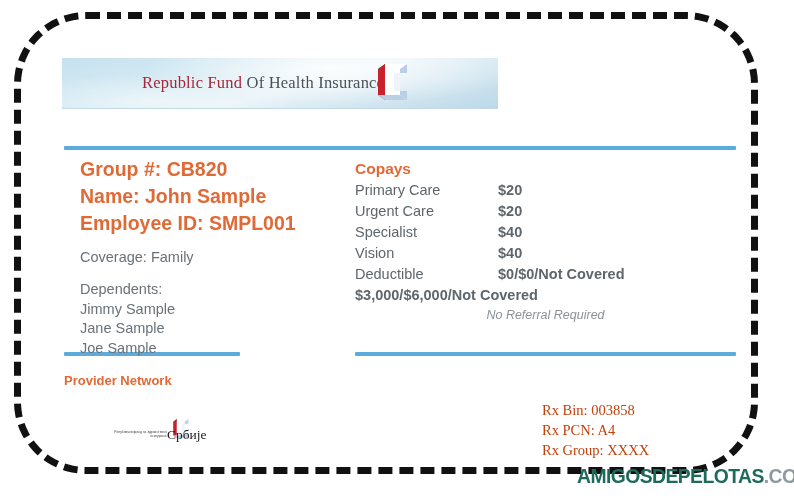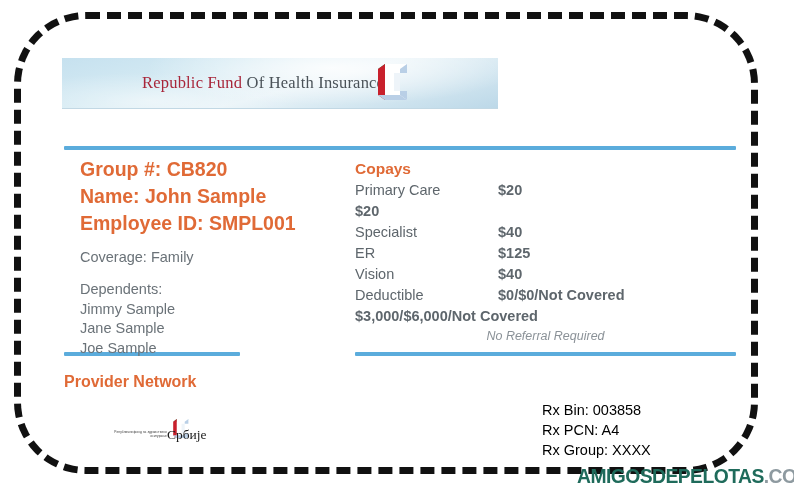--- a/index.html
+++ b/index.html
@@ -133,21 +133,21 @@
     line-height: 19.5px;
     white-space: nowrap;
   }
 
   
   #provider-title {
     position: absolute;
     left: 64px;
     top: 373px;
     color: #e06a36;
-    font-size: 16px;
+    font-size: 13px;
     font-weight: bold;
     white-space: nowrap;
   }
   #provider-logo {
     position: absolute;
     left: 97px;
     top: 418px;
     width: 102px;
     height: 30px;
   }
@@ -216,24 +216,25 @@
     text-align: center;
   }
 
   
   #rx-block {
     position: absolute;
     left: 542px;
     top: 400px;
   }
   .rx-line {
-    color: #000000;
+    color: #c2410c;
     font-size: 14.5px;
     line-height: 20px;
     white-space: nowrap;
+    font-family: Liberation Serif, serif;
   }
 
   
   #watermark {
     position: absolute;
     left: 577px;
     top: 464px;
     font-family: "Liberation Sans", sans-serif;
     font-size: 21px;
     font-weight: bold;
@@ -304,29 +305,26 @@
   </div>
 
   <div id="copay-col">
     <div id="copays-title">Copays</div>
 
     <div class="copay-row">
       <div class="copay-label">Primary Care</div>
       <div class="copay-value">$20</div>
     </div>
     <div class="copay-row">
+      <div class="copay-label">Urgent Care</div>
       <div class="copay-value">$20</div>
     </div>
     <div class="copay-row">
       <div class="copay-label">Specialist</div>
       <div class="copay-value">$40</div>
-    </div>
-    <div class="copay-row">
-      <div class="copay-label">ER</div>
-      <div class="copay-value">$125</div>
     </div>
     <div class="copay-row">
       <div class="copay-label">Vision</div>
       <div class="copay-value">$40</div>
     </div>
     <div class="copay-row">
       <div class="copay-label">Deductible</div>
       <div class="copay-value">$0/$0/Not Covered</div>
     </div>
     <div class="copay-row">

